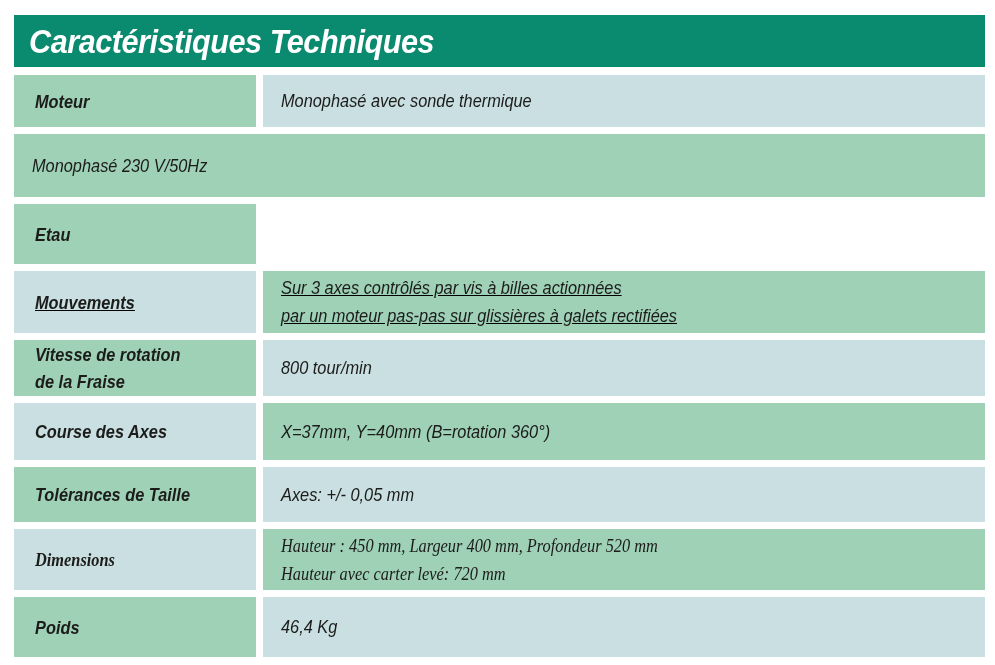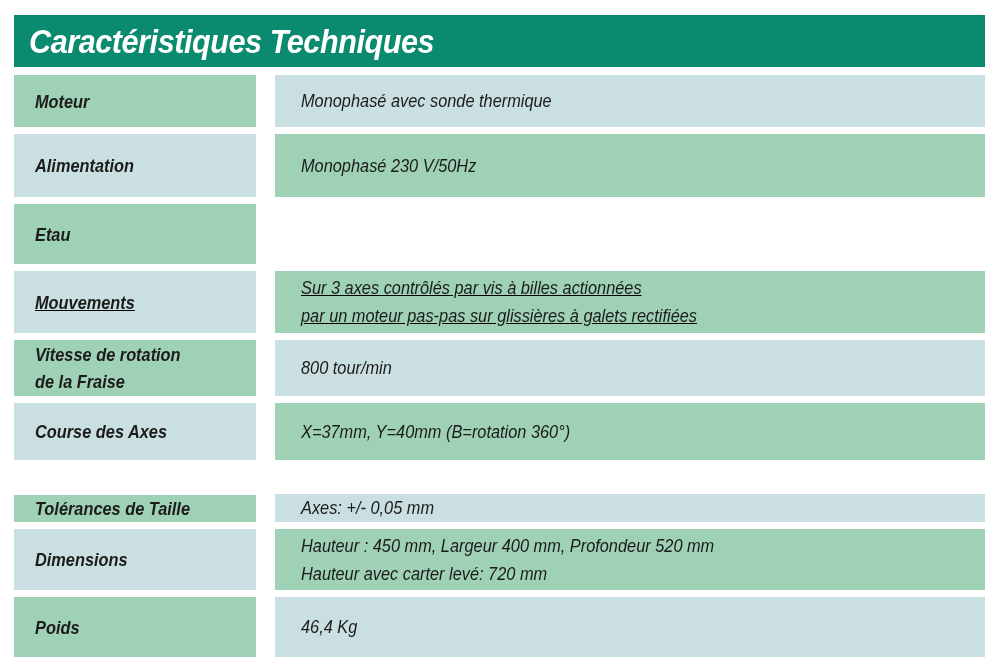--- a/index.html
+++ b/index.html
@@ -45,39 +45,38 @@
     display: flex;
     gap: 7px;
     margin-bottom: 7px;
   }
   .row:nth-child(1) { min-height: 52px; }
   .row:nth-child(2) { min-height: 63px; }
   .row:nth-child(3) { min-height: 60px; }
   .row:nth-child(4) { min-height: 62px; text-decoration: underline; }
   .row:nth-child(5) { min-height: 56px; }
   .row:nth-child(6) { min-height: 57px; }
-  .row:nth-child(7) { min-height: 55px; align-items: flex-end; }
-  .row:nth-child(8) { min-height: 61px; }
+  .row:nth-child(7) { min-height: 55px; }
+  .row:nth-child(8) { min-height: 61px; font-family: Liberation Serif, serif; }
   .row:nth-child(9) { min-height: 60px; margin-bottom: 0; }
   .cell {
     display: flex;
     flex-direction: column;
     justify-content: center;
     box-sizing: border-box;
     color: var(--cell-text, #1c1c1a);
   }
   .label-cell {
     flex: 0 0 242px;
     padding-left: 21px;
     font-weight: bold;
   }
   .value-cell {
     flex: 1 1 auto;
-    padding-left: 26px;
-    margin-left: 12px;
+    padding-left: 18px;
   }
   
   .row.odd  .label-cell { background: var(--cell-green, #9ed1b6); }
   .row.odd  .value-cell { background: var(--cell-light, #c9dfe1); }
   .row.even .label-cell { background: var(--cell-light, #c9dfe1); }
   .row.even .value-cell { background: var(--cell-green, #9ed1b6); }
   .line {
     font-size: 19px;
     line-height: 28px;
     white-space: nowrap;
@@ -97,23 +96,20 @@
     <div class="spec-table" id="spec-table">
         <div class="row odd">
           <div class="cell label-cell">
             <div class="line">Moteur</div>
           </div>
           <div class="cell value-cell">
             <div class="line">Monophasé avec sonde thermique</div>
           </div>
         </div>
         <div class="row even">
-          <div class="cell label-cell">
-            <div class="line">Alimentation</div>
-          </div>
           <div class="cell value-cell">
             <div class="line">Monophasé 230 V/50Hz</div>
           </div>
         </div>
         <div class="row odd">
           <div class="cell label-cell">
             <div class="line">Etau</div>
           </div>
         </div>
         <div class="row even">

